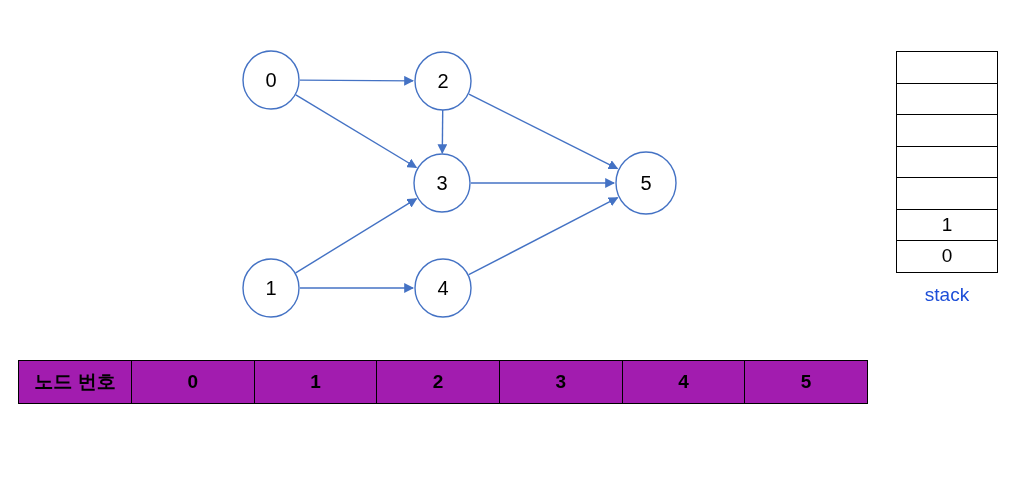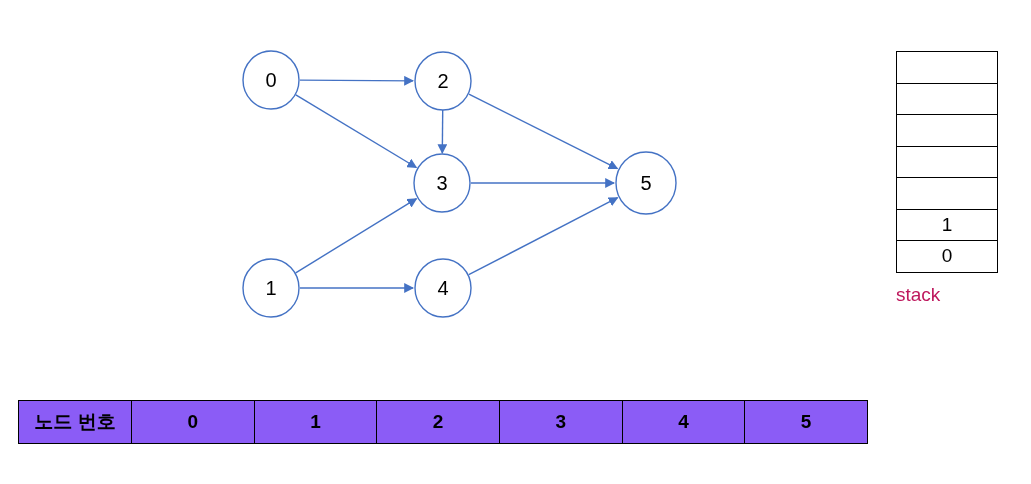--- a/index.html
+++ b/index.html
@@ -44,33 +44,32 @@
     color: #000000;
   }
   .stack-cell:last-child {
     border-bottom: none;
   }
   .stack-label {
     position: absolute;
     left: 896px;
     top: 284px;
     width: 102px;
-    text-align: left;
+    text-align: center;
     font-size: 19px;
-    color: #be185d;
+    color: #1d4ed8;
   }
   table.indegree-table {
     position: absolute;
     left: 18px;
     top: 360px;
     width: 850px;
     border-collapse: collapse;
     table-layout: fixed;
-    background: #8b5cf6;
-    margin-top: 40px;
+    background: #a21caf;
   }
   table.indegree-table th,
   table.indegree-table td {
     border: 1.5px solid #000000;
     text-align: center;
     vertical-align: middle;
     font-size: 19px;
     color: #000000;
     padding: 0;
     overflow: hidden;

